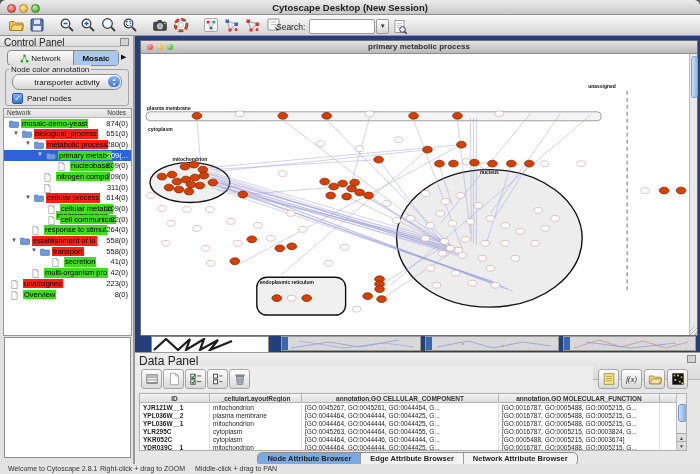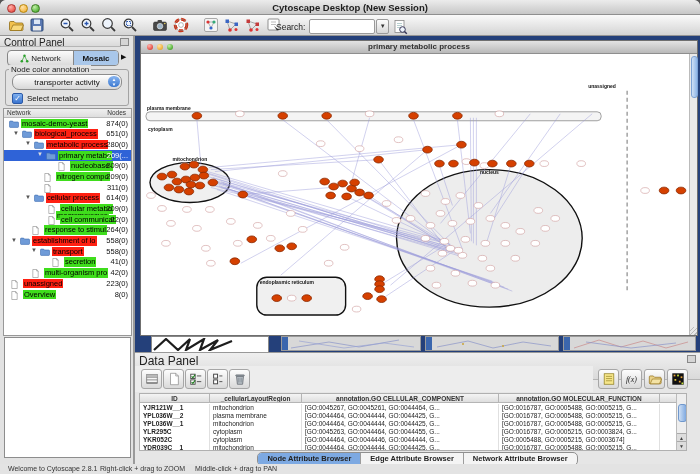--- a/index.html
+++ b/index.html
@@ -244,21 +244,21 @@
     </div>
     <div id="cp-tab-arrow">▶</div>
     <div id="cp-group"></div>
     <div id="cp-group-label">Node color annotation</div>
     <div id="cp-dropdown">
       <span>transporter activity</span>
       <div id="cp-stepper">▲<br>▼</div>
     </div>
     <div id="cp-check-row">
       <div id="cp-checkbox">✓</div>
-      <span>Select metabo</span>
+      <span>Panel nodes</span>
     </div>
     <div id="tree">
       <div id="tree-header">
         <span class="th-net">Network</span>
         <span class="th-nodes">Nodes</span>
       </div>
       <div id="tree-rows">
           <div class="tree-row">
             <span class="tr-icon" style="left: 5px;"><svg width="10" height="8" viewBox="0 0 10 8">
                 <path d="M.5 1.8c0-.4.3-.7.7-.7h2.4l.8.9h4.4c.4 0 .7.3.7.7v4c0 .4-.3.7-.7.7H1.2c-.4 0-.7-.3-.7-.7z" fill="#6f9bd8" stroke="#3c6cb0" stroke-width=".6"></path>

